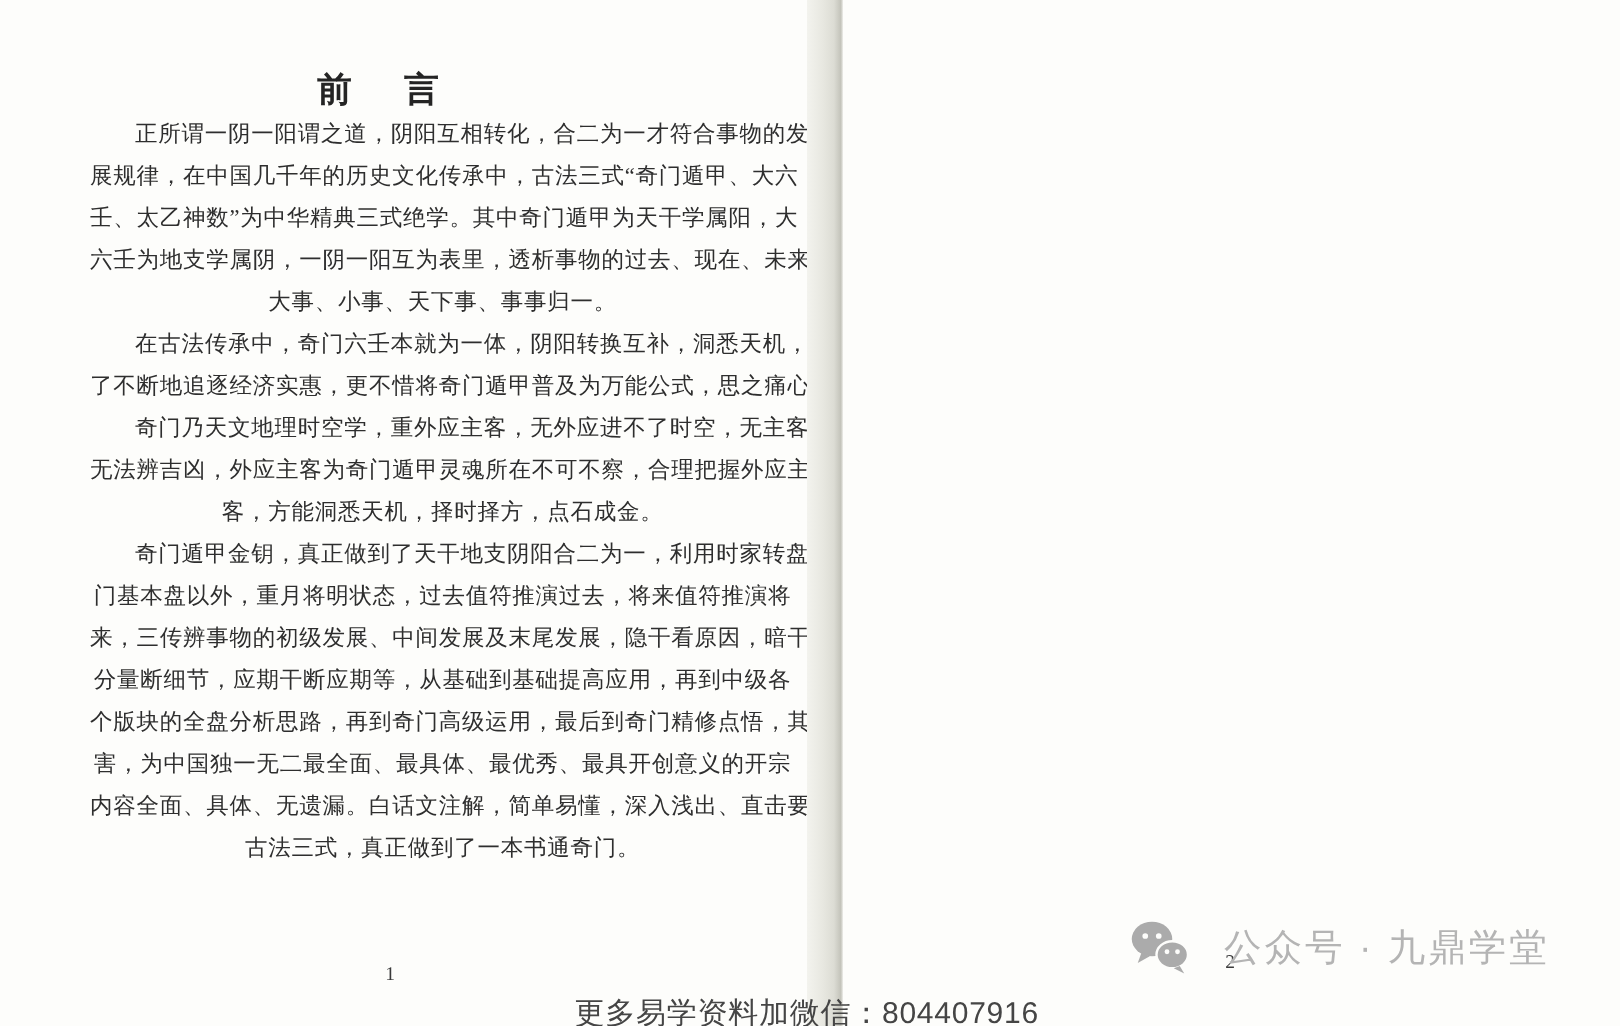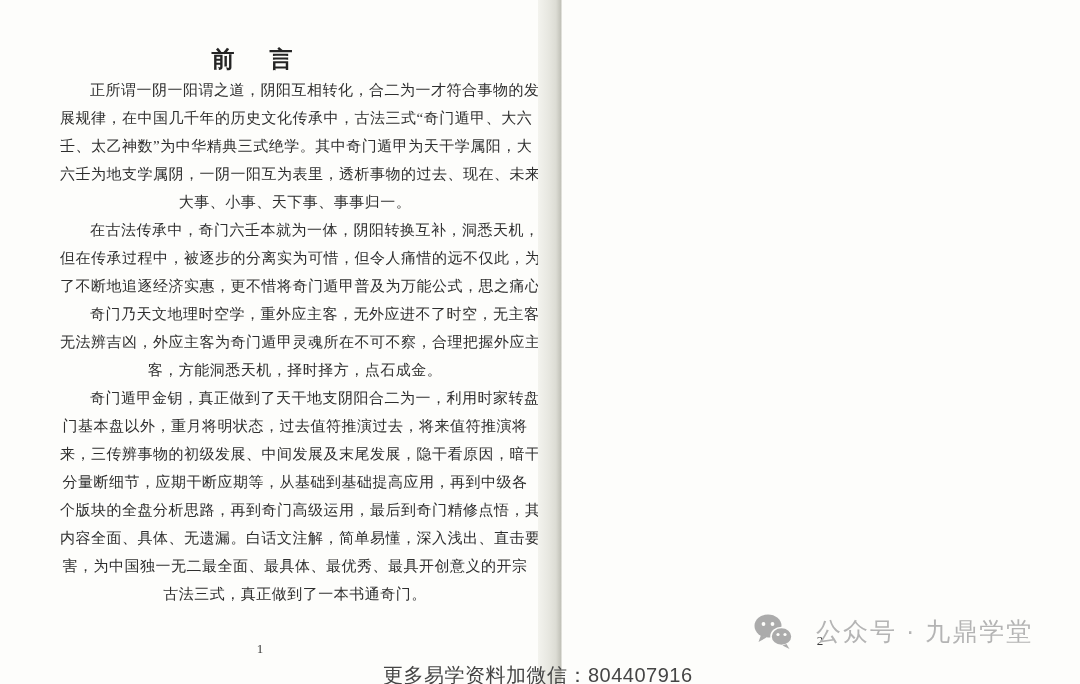--- a/index.html
+++ b/index.html
@@ -100,32 +100,31 @@
 
   <div class="page page-left">
     <div class="page-title">前　言</div>
     <div class="body-text body-left">
         <div class="line indent">正所谓一阴一阳谓之道，阴阳互相转化，合二为一才符合事物的发</div>
         <div class="line">展规律，在中国几千年的历史文化传承中，古法三式“奇门遁甲、大六</div>
         <div class="line">壬、太乙神数”为中华精典三式绝学。其中奇门遁甲为天干学属阳，大</div>
         <div class="line">六壬为地支学属阴，一阴一阳互为表里，透析事物的过去、现在、未来，</div>
         <div class="line">大事、小事、天下事、事事归一。</div>
         <div class="line indent">在古法传承中，奇门六壬本就为一体，阴阳转换互补，洞悉天机，</div>
-        <div class="line">但在传承过程中，被逐步的分离实为可惜，但令人痛惜的远不仅此，为</div>
         <div class="line">了不断地追逐经济实惠，更不惜将奇门遁甲普及为万能公式，思之痛心。</div>
         <div class="line indent">奇门乃天文地理时空学，重外应主客，无外应进不了时空，无主客</div>
         <div class="line">无法辨吉凶，外应主客为奇门遁甲灵魂所在不可不察，合理把握外应主</div>
         <div class="line">客，方能洞悉天机，择时择方，点石成金。</div>
         <div class="line indent">奇门遁甲金钥，真正做到了天干地支阴阳合二为一，利用时家转盘</div>
         <div class="line">门基本盘以外，重月将明状态，过去值符推演过去，将来值符推演将</div>
         <div class="line">来，三传辨事物的初级发展、中间发展及末尾发展，隐干看原因，暗干</div>
         <div class="line">分量断细节，应期干断应期等，从基础到基础提高应用，再到中级各</div>
         <div class="line">个版块的全盘分析思路，再到奇门高级运用，最后到奇门精修点悟，其</div>
+        <div class="line">害，为中国独一无二最全面、最具体、最优秀、最具开创意义的开宗</div>
         <div class="line">内容全面、具体、无遗漏。白话文注解，简单易懂，深入浅出、直击要</div>
-        <div class="line">害，为中国独一无二最全面、最具体、最优秀、最具开创意义的开宗</div>
         <div class="line">古法三式，真正做到了一本书通奇门。</div>
       </div>
     <div class="page-num page-num-1">1</div>
   </div>
 
   <div class="gutter"></div>
 
   <div class="page page-right">
     
   </div>

